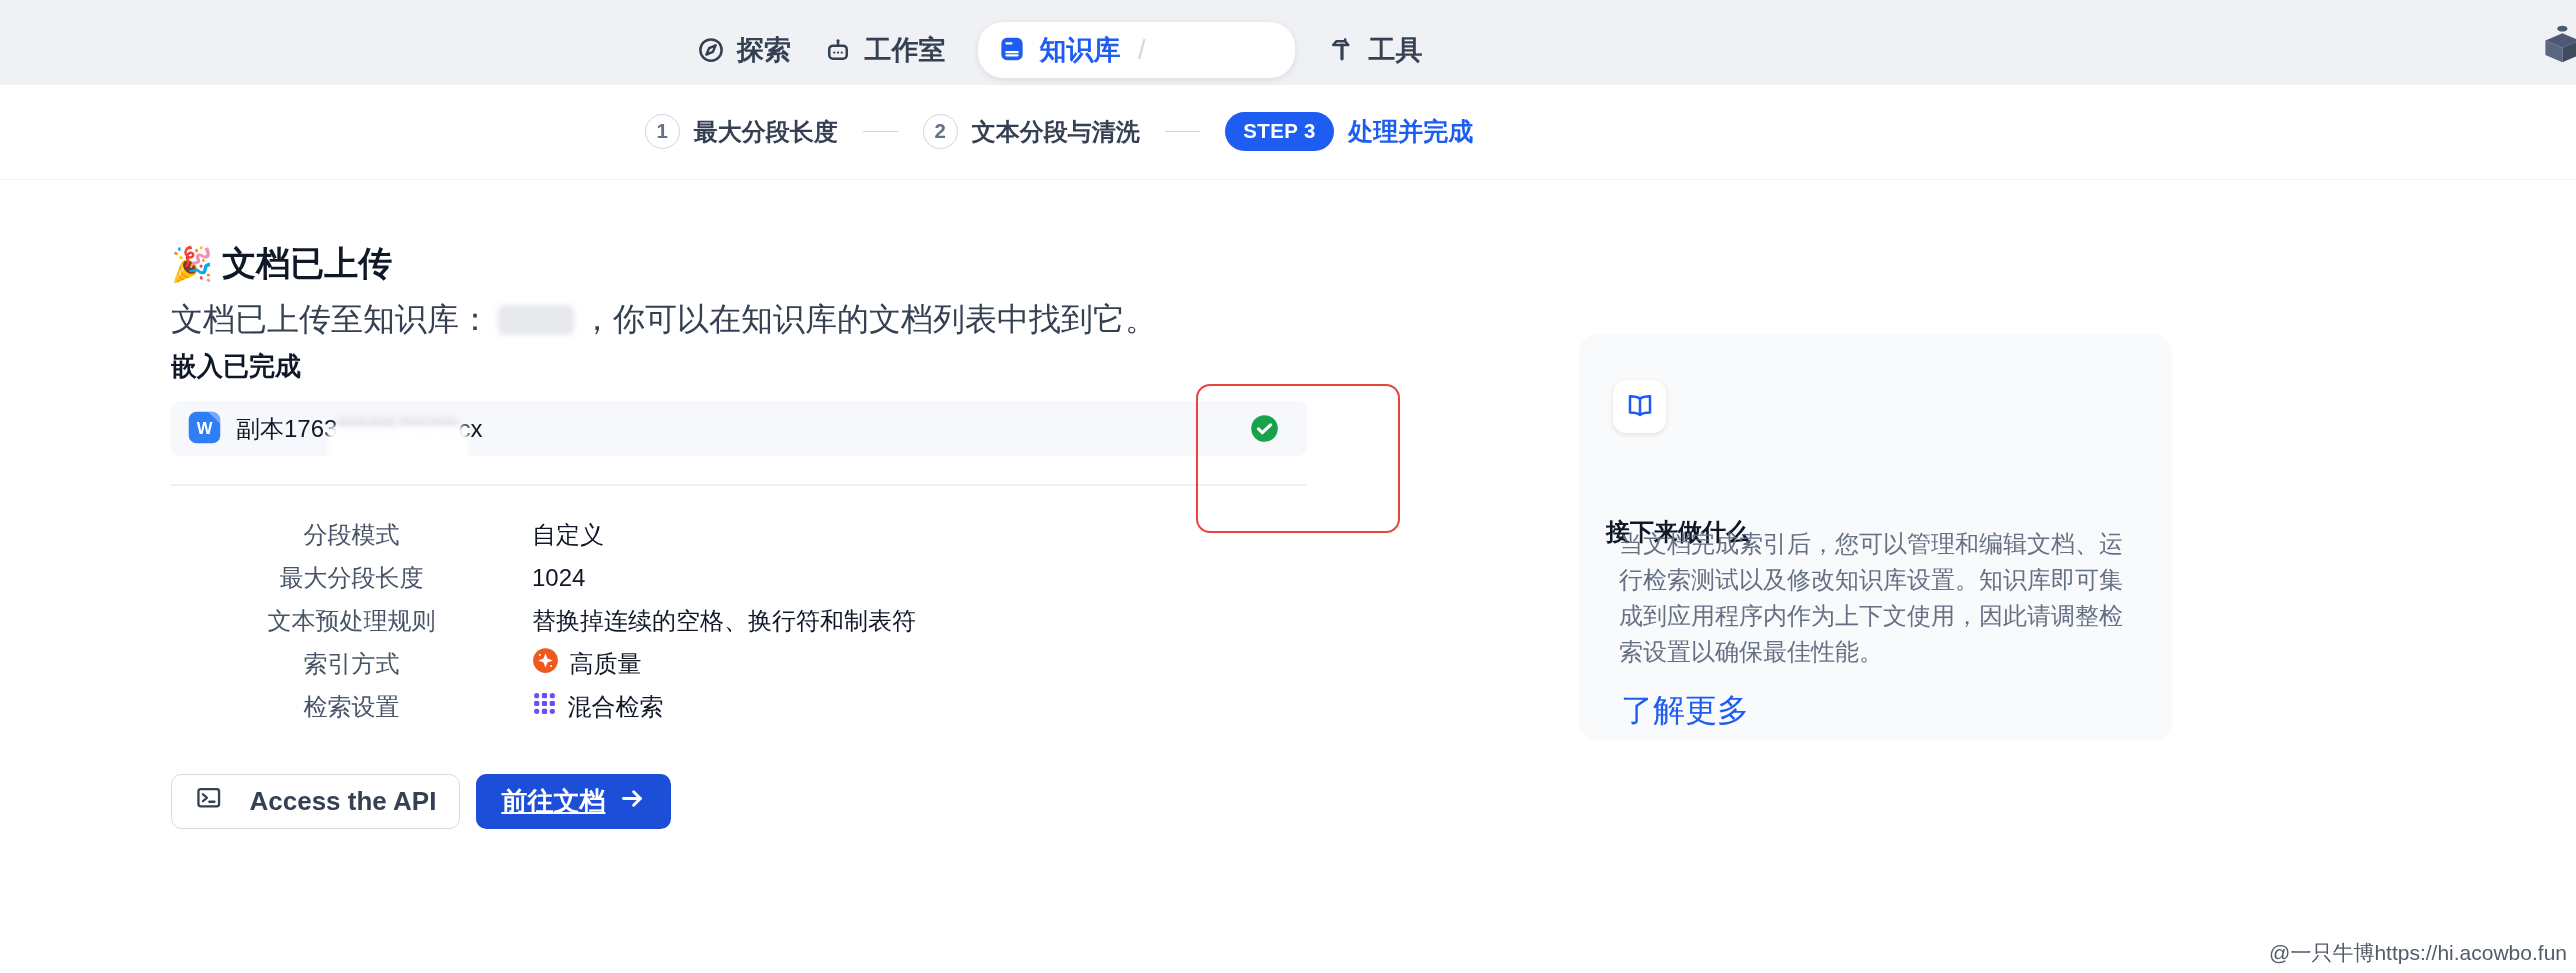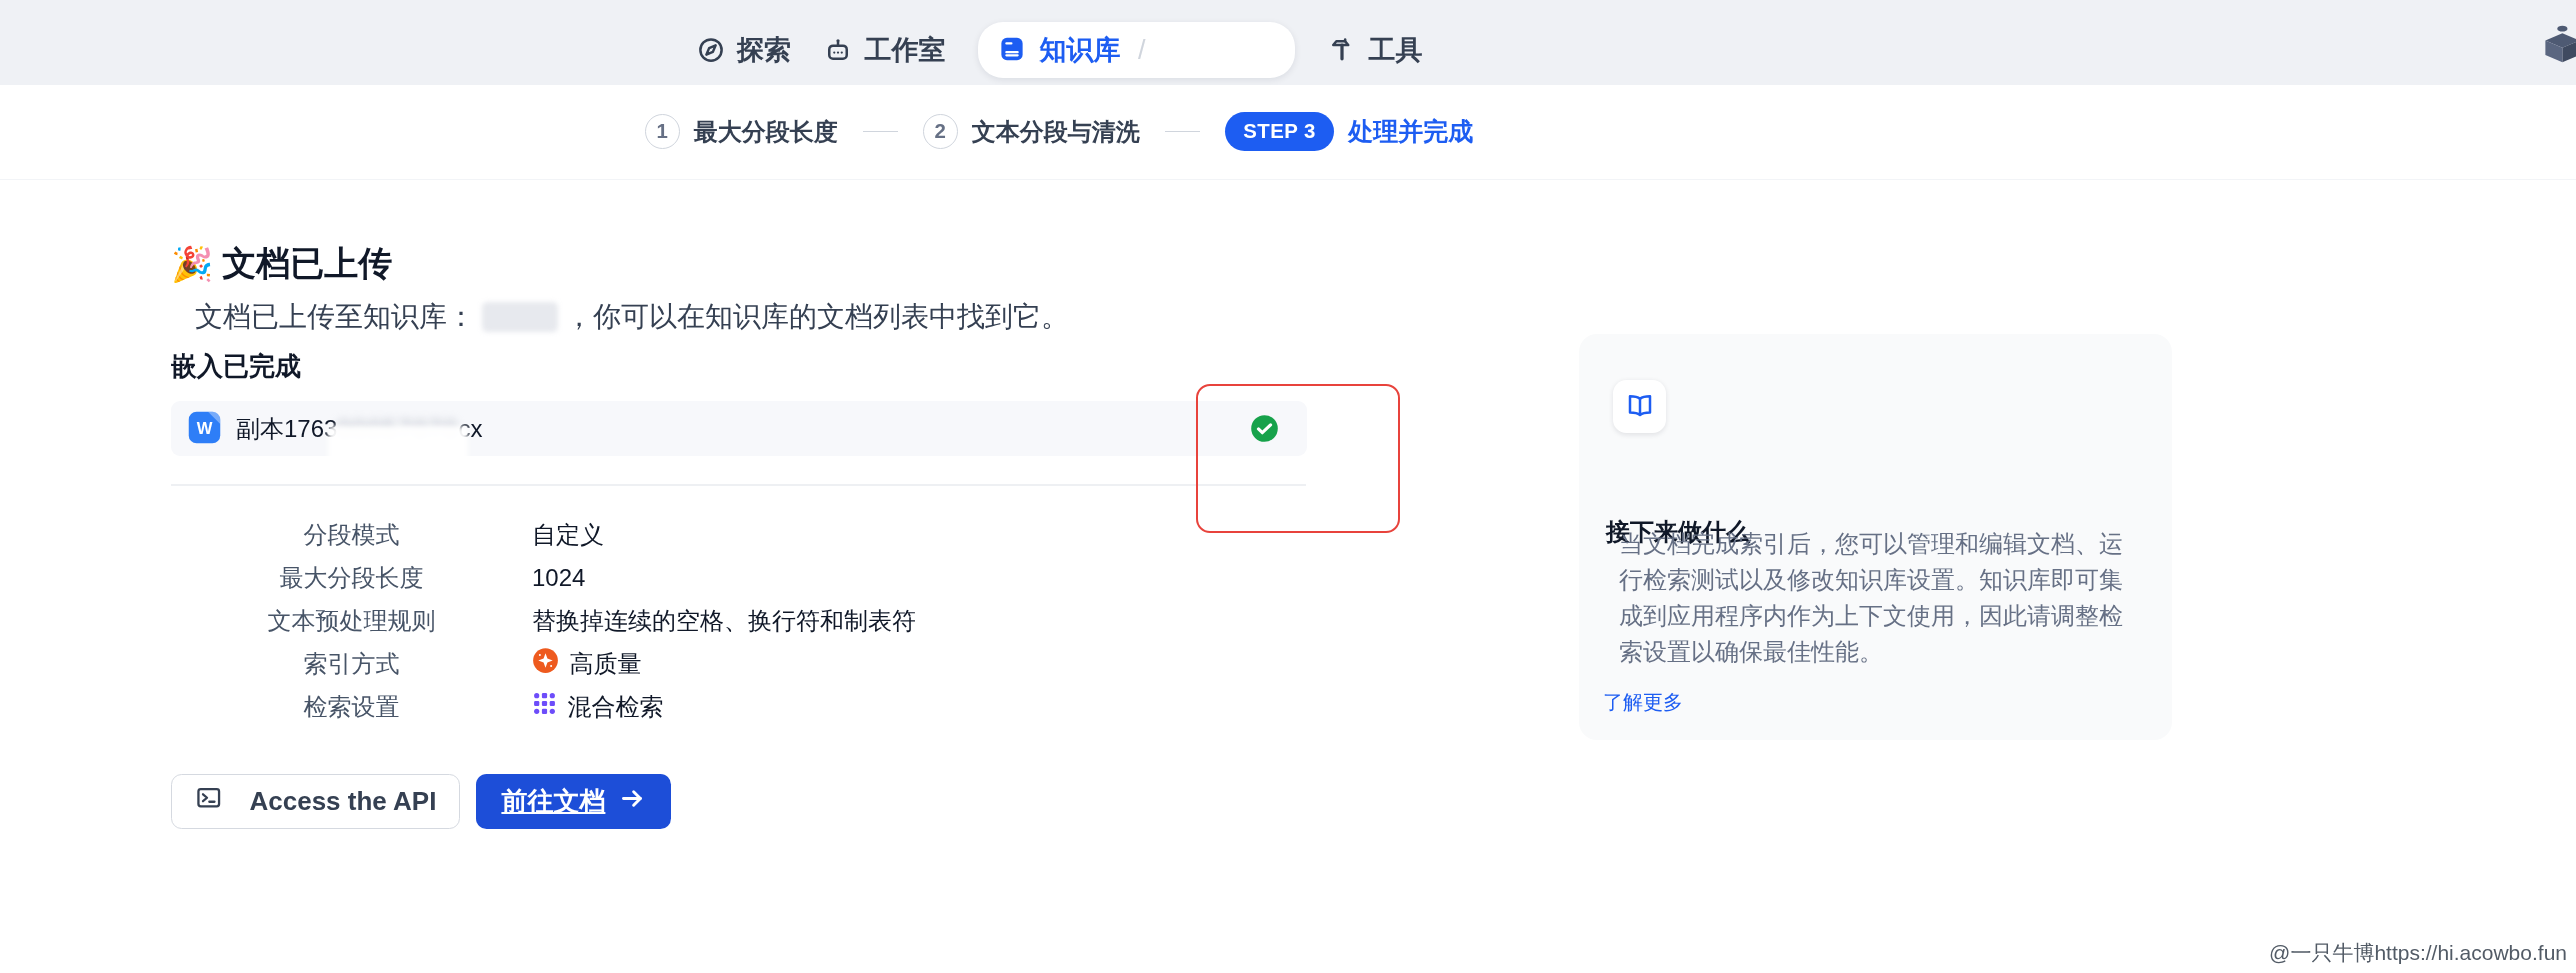--- a/index.html
+++ b/index.html
@@ -24,21 +24,21 @@
   .step{display:flex;align-items:center;}
   .step-circle{width:35px;height:35px;border:1.8px solid #d0d5dd;border-radius:50%;display:flex;align-items:center;justify-content:center;
                font-size:20.4px;color:#667085;font-weight:600;box-sizing:border-box;}
   .step-label{margin-left:14px;font-size:24px;font-weight:600;color:#354052;}
   .step-dash{width:35px;height:1.8px;background:#d0d5dd;margin:0 25px;}
   .step-badge{background:#1d5df2;color:#fff;border-radius:886px;padding:8px 18.6px;font-size:20.4px;font-weight:700;letter-spacing:0.4px;}
   .step-label-active{margin-left:14px;font-size:25px;font-weight:700;color:#1d5df2;}
 
   
   .page-title{position:absolute;left:171px;top:241px;font-size:34px;font-weight:800;color:#101828;display:flex;align-items:center;gap:9px;}
-  .page-subtitle{position:absolute;left:171px;top:298px;font-size:28px;color:#354052;display:flex;align-items:center;margin-left:24px;}
+  .page-subtitle{position:absolute;left:171px;top:298px;font-size:32px;color:#354052;display:flex;align-items:center;}
   .redact-inline{display:inline-block;width:76px;height:30px;background:#e7e9ee;border-radius:5.3px;filter:blur(2.7px);margin:0 7px;}
   .section-title{position:absolute;left:171px;top:349px;font-size:26px;font-weight:700;color:#101828;}
 
   .doc-row{position:absolute;left:171px;top:401px;width:1136px;height:55px;background:#f7f8fb;border-radius:9px;
            display:flex;align-items:center;padding:0 16px;box-sizing:border-box;}
   .doc-name{margin-left:14px;font-size:24px;font-weight:500;color:#101828;display:flex;align-items:baseline;}
   .ghost-wrap{position:relative;display:inline-block;}
   .ghost{color:#aeb4bf;filter:blur(4.4px);letter-spacing:1.8px;}
   .ghost-cover{position:absolute;left:-9px;right:-9px;top:11.5px;height:39px;background:rgba(255,255,255,.94);filter:blur(2.7px);}
   .doc-check{margin-left:auto;margin-right:12.4px;display:flex;}
@@ -56,21 +56,21 @@
   .btn{display:flex;align-items:center;height:55px;border-radius:10.6px;font-size:26px;font-weight:600;cursor:pointer;box-sizing:border-box;}
   .btn-api{background:#ffffff;border:1.8px solid #d5d9e0;color:#354052;padding:0 23px;gap:27px;}
   .btn-go{background:#1d4ed8;color:#ffffff;padding:0 25px;gap:14px;border:none;text-decoration:underline;}
 
   
   .aside-card{position:absolute;left:1579px;top:334px;width:593px;height:406px;background:#f9fafb;border-radius:18px;}
   .aside-iconbox{position:absolute;left:34px;top:46px;width:53px;height:53px;background:#ffffff;border-radius:13.3px;
                  box-shadow:0 1.8px 5.3px rgba(16,24,40,.10);display:flex;align-items:center;justify-content:center;}
   .aside-title{position:absolute;left:27px;top:135px;font-size:24px;font-weight:700;color:#101828;margin-top:47px;}
   .aside-body{position:absolute;left:40px;top:192px;width:522px;font-size:24px;line-height:36px;color:#667085;}
-  .aside-link{position:absolute;left:24px;top:355px;font-size:20px;font-weight:500;color:#1d5df2;cursor:pointer;}
+  .aside-link{position:absolute;left:42px;top:355px;font-size:32px;font-weight:500;color:#1d5df2;cursor:pointer;}
 
   .watermark{position:absolute;right:9px;bottom:7px;font-size:21px;color:#525b66;}
 </style>
 </head>
 <body>
 
 <div class="screen">
 
   <div class="header">
     <div class="nav-zone">

